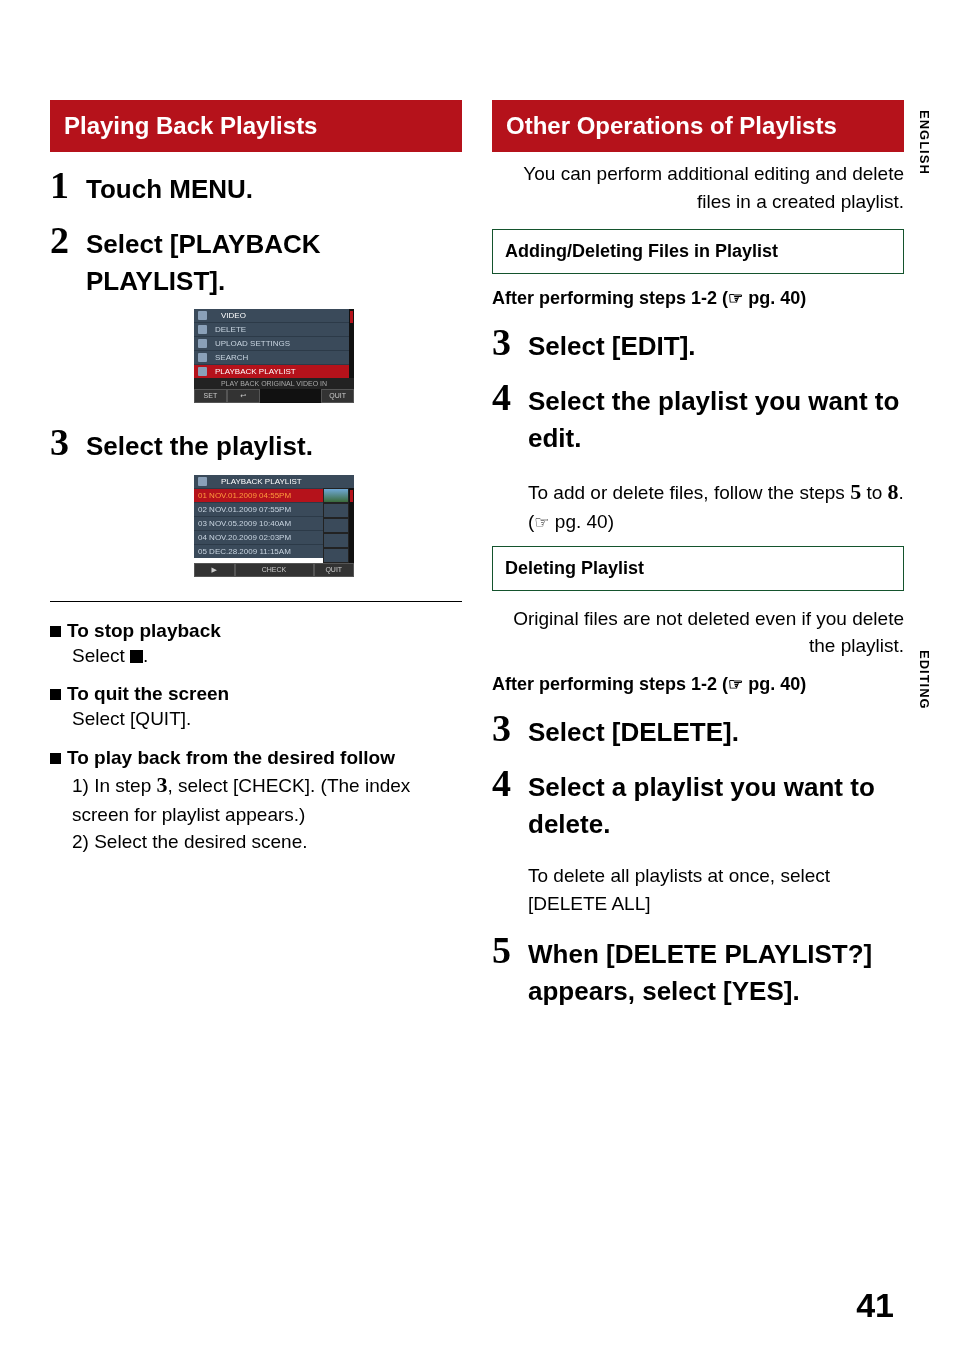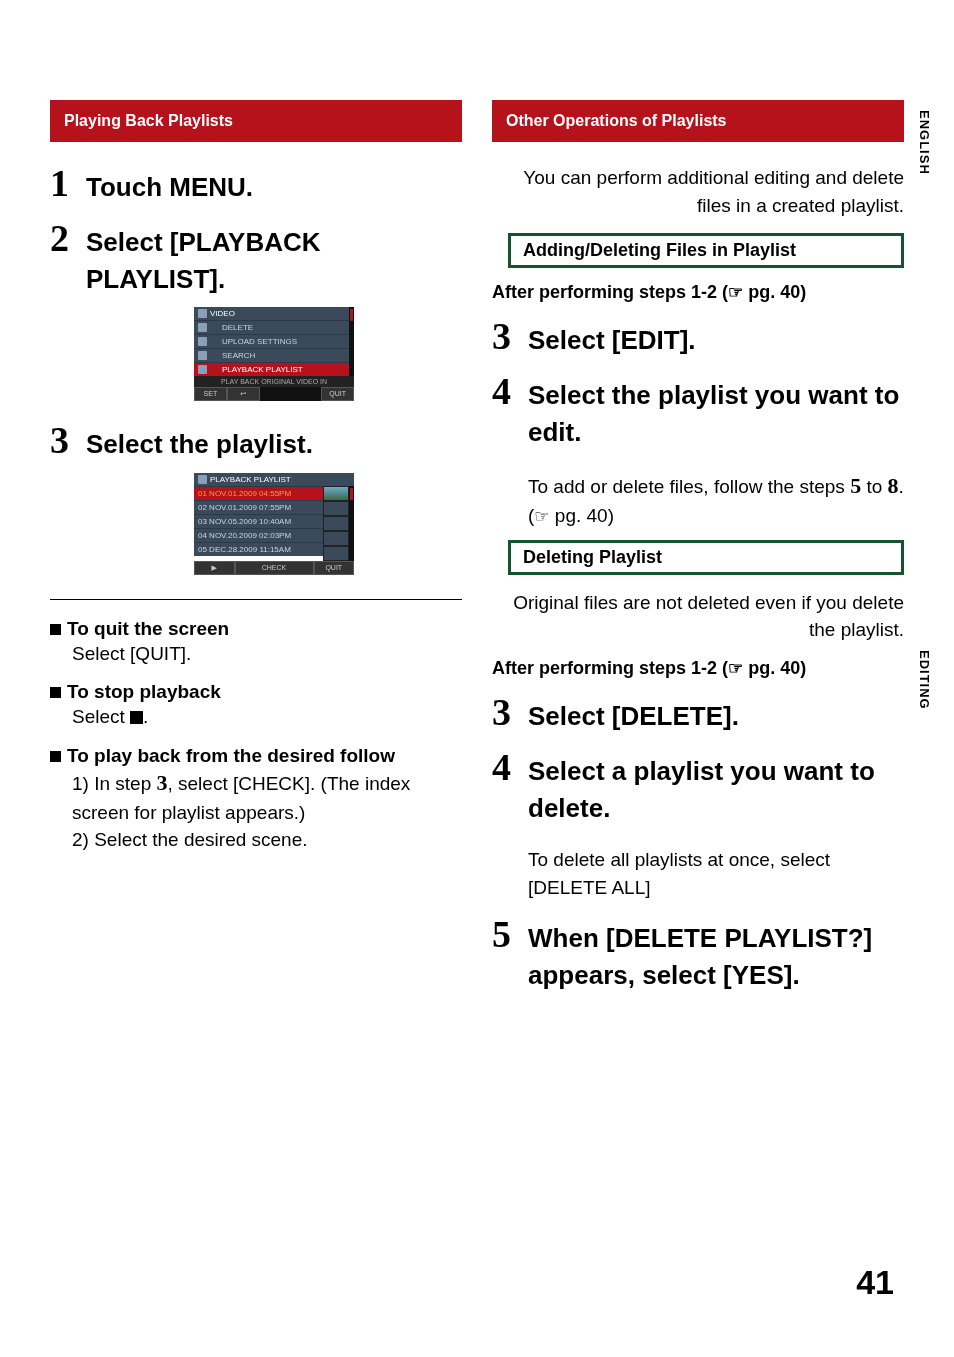--- a/index.html
+++ b/index.html
@@ -1,45 +1,45 @@
 <!DOCTYPE html>
 <html><head>
 <meta charset="utf-8">
 <style>
   * { box-sizing: border-box; margin: 0; padding: 0; }
   html, body { width: 954px; height: 1357px; }
   body { font-family: Arial, Helvetica, sans-serif; color: #000; position: relative; background: #fff; }
   .page { display: flex; padding: 100px 50px 40px 50px; gap: 30px; }
   .col { flex: 1; min-width: 0; }
-  .red-bar { background: #b5121b; color: #fff; font-weight: bold; padding: 12px 14px; font-size: 16px; margin-bottom: 22px; }
+  .red-bar { background: #b5121b; color: #fff; font-weight: bold; padding: 12px 14px; font-size: 24px; margin-bottom: 8px; }
   .step { display: flex; align-items: baseline; gap: 16px; margin: 14px 0 10px 0; }
   .step-num { font-family: "Times New Roman", serif; font-weight: bold; font-size: 38px; line-height: 1; width: 20px; }
   .step-body { flex: 1; }
   .step-title { font-weight: bold; font-size: 26px; line-height: 1.4; }
   .step-sub { font-size: 19px; line-height: 1.45; margin-top: 20px; }
   .para { font-size: 19px; line-height: 1.45; margin: 4px 0 14px 0; text-align: right; }
-  .sub-head { border: 3px solid #14532d; padding: 4px 12px; font-weight: bold; font-size: 18px; margin: 10px 0 14px 16px; }
+  .sub-head { border: 1px solid #14532d; padding: 11px 12px; font-weight: bold; font-size: 18px; margin: 10px 0 14px 0; }
   .after-line { font-weight: bold; font-size: 18px; margin: 10px 0 6px 0; }
   .bullets { margin: 18px 0 0 0; }
   .bullet { margin-bottom: 14px; }
   .bhead { font-weight: bold; font-size: 19px; }
   .bsq { display:inline-block; width:11px; height:11px; background:#000; vertical-align:baseline; margin-right:6px; }
   .bbody { font-size: 19px; line-height: 1.45; margin-left: 22px; }
   .divider { border: none; border-top: 1px solid #000; margin: 18px 0 10px 0; }
   .side-labels { position: absolute; right: 22px; top: 0; height: 1357px; width: 50px; }
   .vlabel { position: absolute; right: 0; writing-mode: vertical-rl; font-size: 13px; font-weight: bold; letter-spacing: 1px; }
-  .pagenum { position: absolute; right: 60px; bottom: 55px; font-size: 34px; font-weight: bold; }
+  .pagenum { position: absolute; right: 60px; bottom: 32px; font-size: 34px; font-weight: bold; }
   .hand { font-size: 17px; }
   .inlinebold { font-family: "Times New Roman", serif; font-weight: bold; font-size: 22px; }
 
   
   .ui-shot { width: 160px; margin: 10px auto 6px auto; font-size: 8px; color: #fff; }
-  .ui-top { background:#3a4a5a; display:flex; align-items:center; padding:2px 4px; gap:3px;}
+  .ui-top { background:#3a4a5a; display:flex; align-items:center; padding:2px 4px; gap:14px;}
   .ui-icon { width:9px; height:9px; background:#8aa0b8; border-radius:1px; display:inline-block;}
-  .ui-row { display:flex; align-items:center; gap:15px; padding:2px 4px; color:#c8d4e0; background:#3a4a5a; border-top:1px solid #2c3a48;}
+  .ui-row { display:flex; align-items:center; gap:8px; padding:2px 4px; color:#c8d4e0; background:#3a4a5a; border-top:1px solid #2c3a48;}
   .ui-row.hl { background:#b5121b; color:#fff; }
   .ui-row.ora { color:#ff9a3c;text-align:right; }
   .ui-footer { display:flex; background:#222; }
   .ui-btn { flex:1; text-align:center; padding:2px 0; border:1px solid #555; color:#ccc; font-size:7px; background:#333;}
   .ui-side { display:flex; }
   .ui-main { flex:1; }
   .ui-thumbs { width:26px; background:#222; display:flex; flex-direction:column; }
   .thumb { height:13px; margin:1px; background:#3a4a5a; }
   .thumb.hi { background: linear-gradient(#6fa8d6,#3a6a3a); }
   .ui-scroll { width:5px; background:#111; position:relative;}
@@ -148,26 +148,26 @@
             <div class="ui-btn">QUIT</div>
           </div>
         </div>
       </div>
     </div>
 
     <hr class="divider">
 
     <div class="bullets">
       <div class="bullet">
+        <div class="bhead"><span class="bsq"></span><span>To stop playback</span></div>
+        <div class="bbody"><span>Select </span><span class="bsq" style="width:13px;height:13px;vertical-align:-1px;margin:0"></span><span>.</span></div>
+      </div>
+      <div class="bullet">
         <div class="bhead"><span class="bsq"></span><span>To quit the screen</span></div>
         <div class="bbody">Select [QUIT].</div>
-      </div>
-      <div class="bullet">
-        <div class="bhead"><span class="bsq"></span><span>To stop playback</span></div>
-        <div class="bbody"><span>Select </span><span class="bsq" style="width:13px;height:13px;vertical-align:-1px;margin:0"></span><span>.</span></div>
       </div>
       <div class="bullet">
         <div class="bhead"><span class="bsq"></span><span>To play back from the desired follow</span></div>
         <div class="bbody">
           <span>1) In step </span><span class="inlinebold">3</span><span>, select [CHECK]. (The index screen for playlist appears.)</span>
         </div>
         <div class="bbody">2) Select the desired scene.</div>
       </div>
     </div>
   </div>

